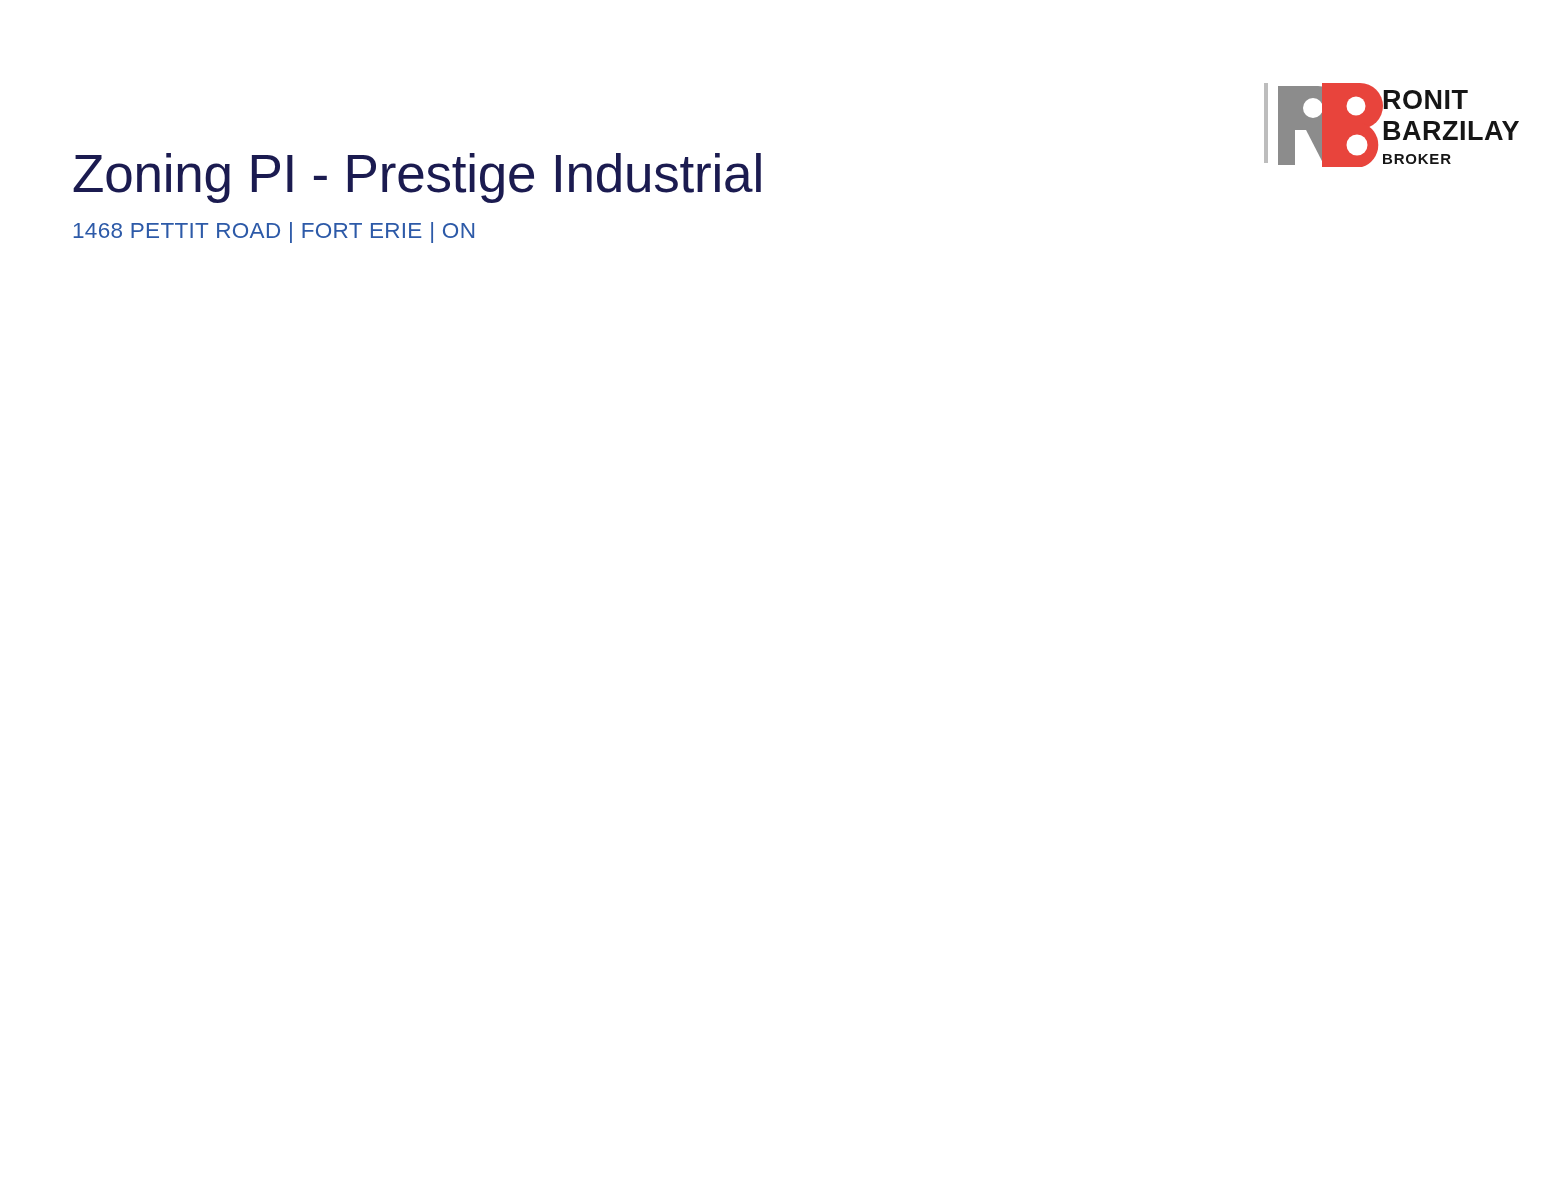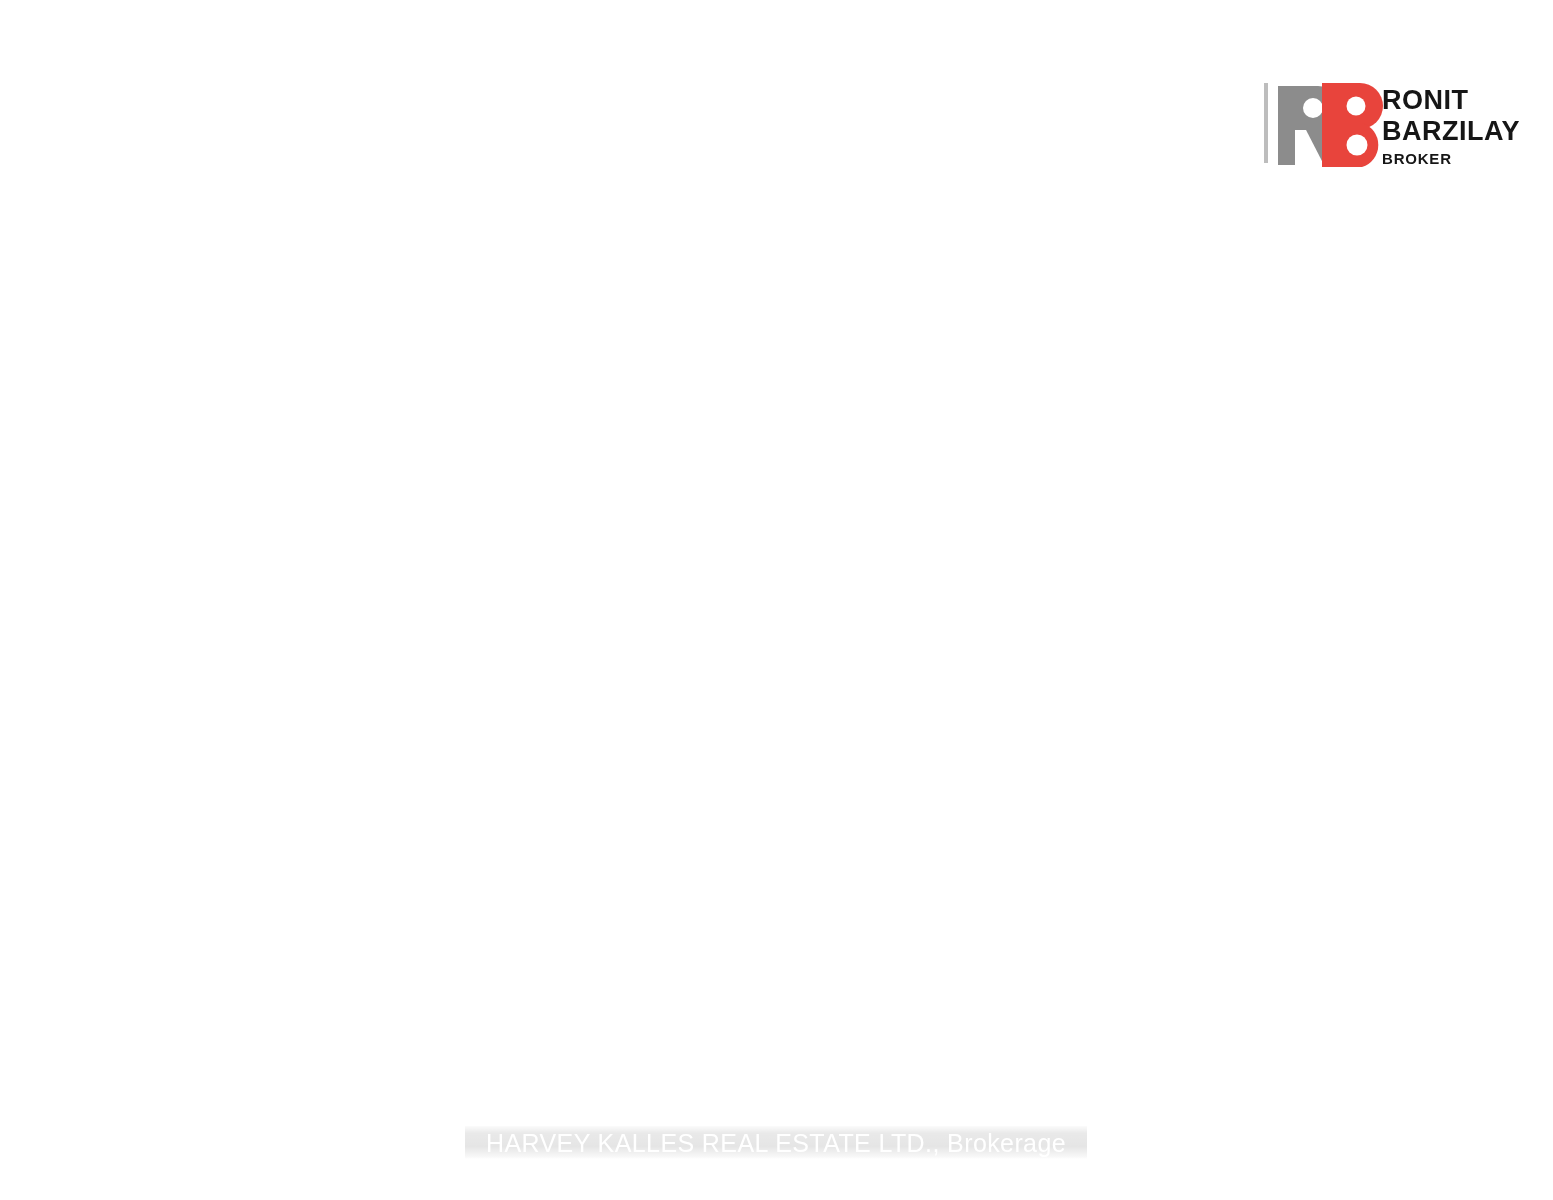--- a/index.html
+++ b/index.html
@@ -97,20 +97,24 @@
     letter-spacing: 0.4px;
     white-space: nowrap;
   }
 </style>
 </head>
 <body>
 
 <div class="page">
 
 
+  <div class="title-block">
+    <div class="doc-title">Zoning PI - Prestige Industrial</div>
+    <div class="doc-subtitle">1468 PETTIT ROAD | FORT ERIE | ON</div>
+  </div>
 
   <div class="brand-logo">
     <svg width="290" height="95" viewBox="0 0 290 95" xmlns="http://www.w3.org/2000/svg">
 
       <rect x="4" y="5" width="4" height="80" fill="#bdbdbd"></rect>
 
       <g fill="#8c8c8c">
         <rect x="18" y="8" width="17" height="79"></rect>
         <path d="M35 8 H58 A22 22 0 0 1 58 52 H35 Z"></path>
         <path d="M44 48 L62 48 L84 87 L64 87 Z"></path>
@@ -124,17 +128,14 @@
       </g>
       <circle cx="96" cy="28" r="9.5" fill="#ffffff"></circle>
       <circle cx="97" cy="67" r="10.5" fill="#ffffff"></circle>
 
       <text x="122" y="31" fill="#161616" font-family="Liberation Sans, sans-serif" font-size="27" font-weight="bold" letter-spacing="0.5">RONIT</text>
       <text x="122" y="62" fill="#161616" font-family="Liberation Sans, sans-serif" font-size="27" font-weight="bold" letter-spacing="0.5">BARZILAY</text>
       <text x="122" y="86" fill="#161616" font-family="Liberation Sans, sans-serif" font-size="15" font-weight="bold" letter-spacing="0.8">BROKER</text>
     </svg>
   </div>
 
-  <div class="footer-band">
-    <span class="footer-text">HARVEY KALLES REAL ESTATE LTD., Brokerage</span>
-  </div>
 
 </div>
 
 </body></html>

